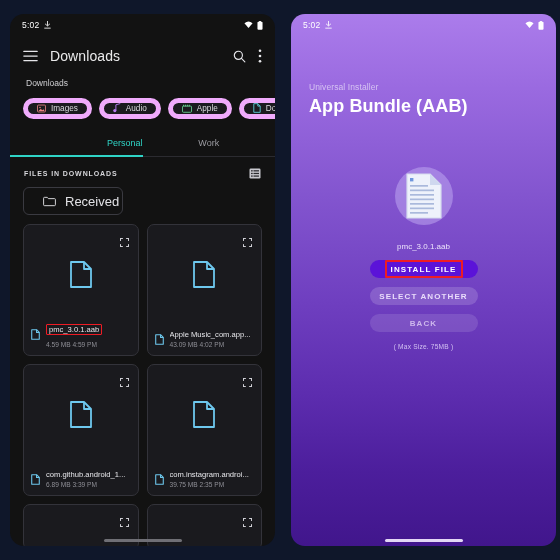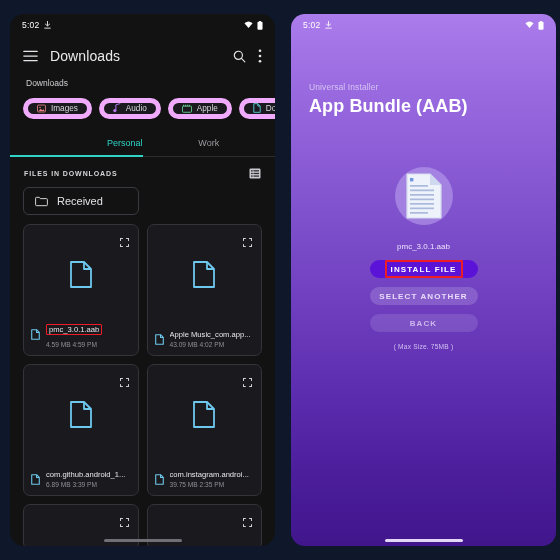--- a/index.html
+++ b/index.html
@@ -132,24 +132,24 @@
     font-weight: bold;
   }
   .folder-row {
     margin: 0 13px 9px;
     height: 28px;
     border: 1px solid #3a3a41;
     border-radius: 6px;
     display: flex;
     align-items: center;
     gap: 9px;
-    padding: 0 11px;
+    padding: 0 19px;
     color: #e2e2e6;
-    font-size: 11px;
-    width: 116px;
+    font-size: 13px;
+    width: 100px;
   }
 
   .grid {
     display: grid;
     grid-template-columns: 1fr 1fr;
     gap: 8px;
     padding: 0 13px;
   }
   .card {
     position: relative;

